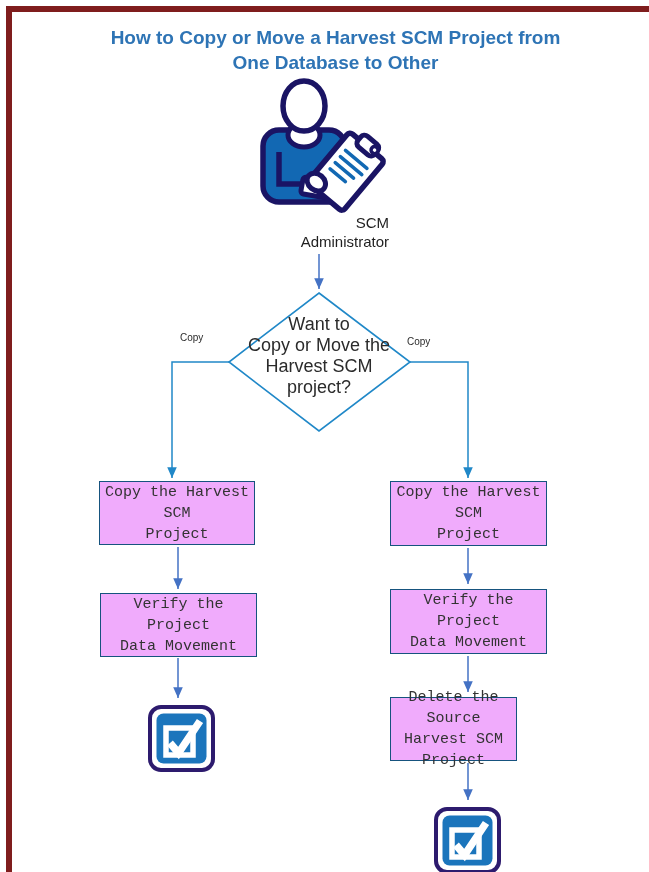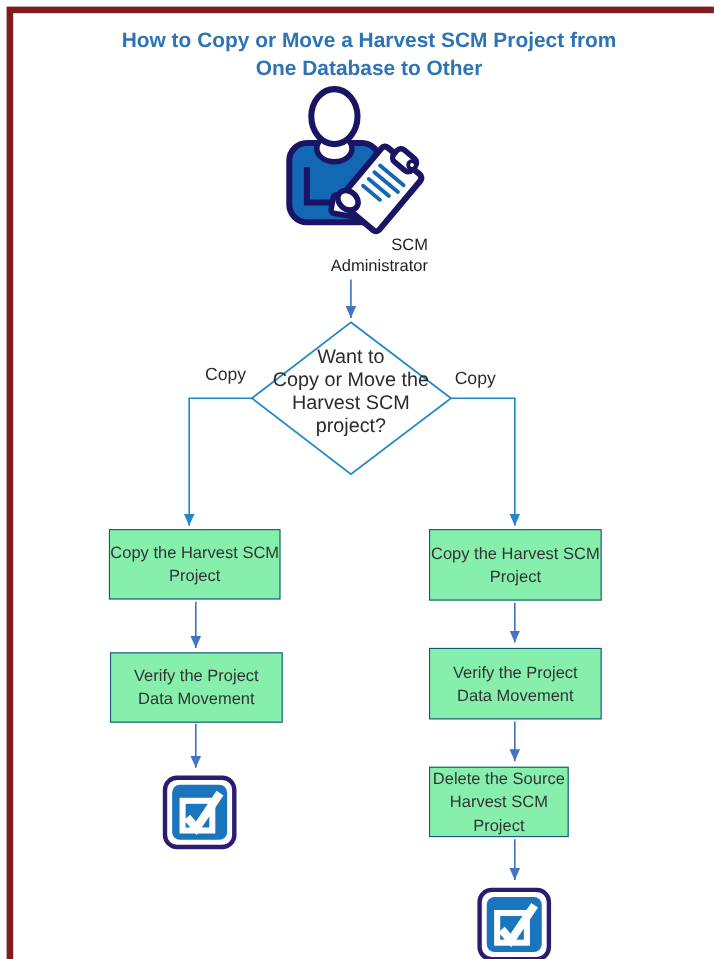--- a/index.html
+++ b/index.html
@@ -22,30 +22,30 @@
     position:absolute;left:237px;top:201px;width:140px;
     text-align:right;font-size:15px;line-height:19px;color:#1f1f1f;
     white-space:pre-line;
   }
   .decision-text{
     position:absolute;left:235px;top:302px;width:144px;
     text-align:center;font-size:18px;line-height:21px;color:#2b2b2b;
     white-space:pre-line;
   }
   .edge-label{
-    position:absolute;width:50px;text-align:center;
-    font-size:16px;color:#2b2b2b;
+    position:absolute;width:50px;
+    font-size:10px;color:#2b2b2b;
   }
   .copy-label{left:168px;top:320px;}
   .move-label{left:395px;top:324px;}
   .step-box{
-    position:absolute;background:#86efac;border:1.5px solid #16537E;
+    position:absolute;background:#f0abfc;border:1.5px solid #16537E;
     display:flex;align-items:center;justify-content:center;
     text-align:center;font-size:15px;line-height:21px;color:#333;
-    white-space:pre-line;box-sizing:border-box;
+    white-space:pre-line;box-sizing:border-box;font-family:Liberation Mono, monospace;
   }
   .b-c1{left:87px;top:469px;width:156px;height:64px;}
   .b-c2{left:88px;top:581px;width:157px;height:64px;}
   .b-m1{left:378px;top:469px;width:157px;height:65px;}
   .b-m2{left:378px;top:577px;width:157px;height:65px;}
   .b-m3{left:378px;top:685px;width:127px;height:64px;}
 </style>
 </head>
 <body>
 

